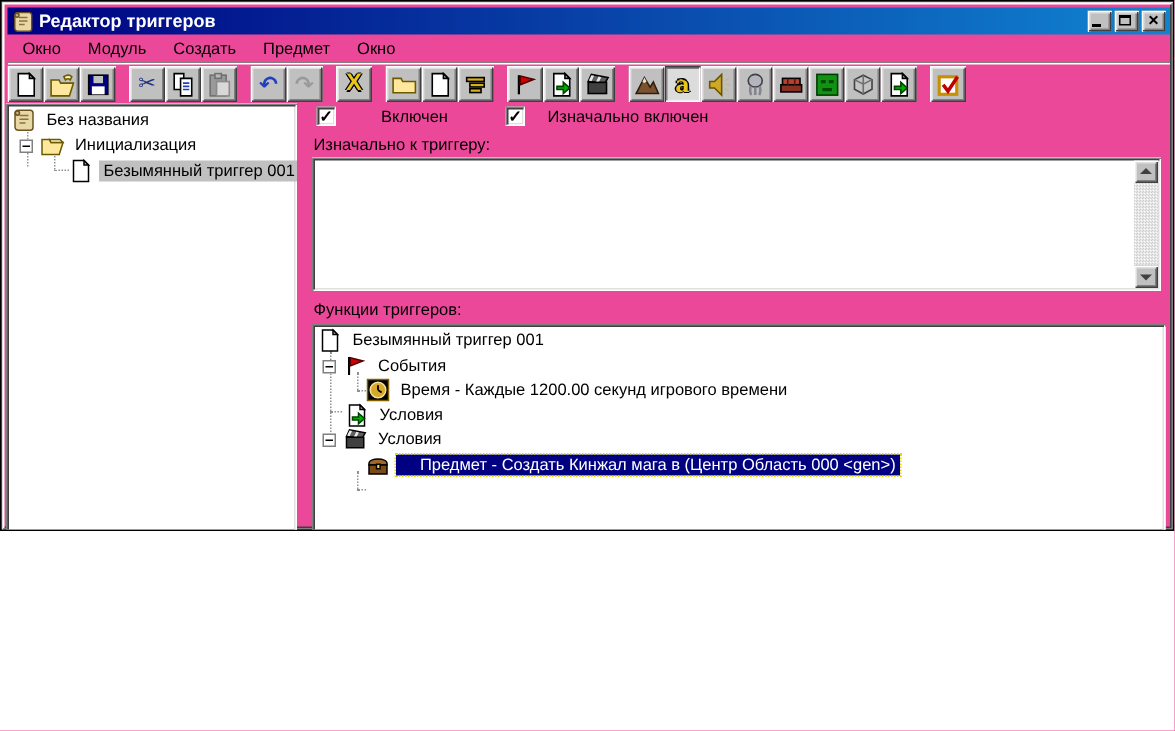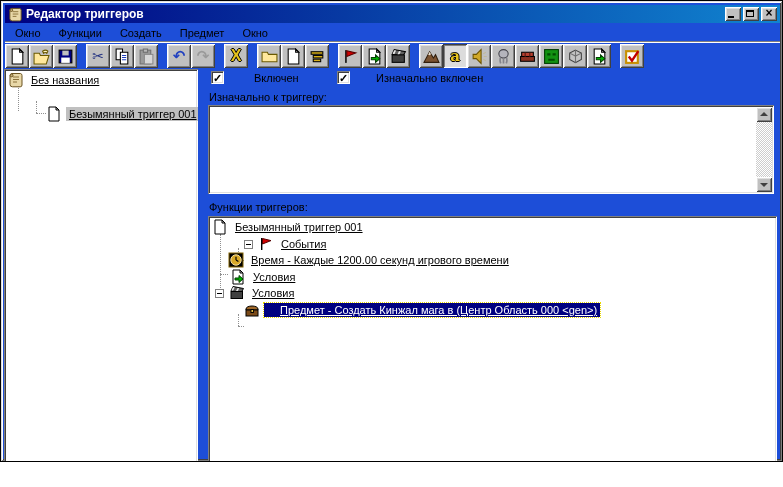--- a/index.html
+++ b/index.html
@@ -1,19 +1,19 @@
 <!DOCTYPE html>
 <html><head>
 <meta charset="utf-8">
 <style>
   html,body{margin:0;padding:0;background:#fff;}
   *{box-sizing:border-box;}
   .window{
-    position:relative;width:783px;height:462px;
-    background:#1d4ed8;border:1px solid #000;
+    position:relative;width:783px;height:354px;
+    background:#ec4899;border:1px solid #000;
     box-shadow: inset 1px 1px 0 #dfdfdf, inset -1px -1px 0 #808080,
                 inset 2px 2px 0 #fff,    inset -2px -2px 0 #404040;
     font-family:"Liberation Sans", sans-serif;font-size:11px;color:#000;
     overflow:hidden;
   }
   
   .titlebar{position:absolute;left:4px;top:4px;width:775px;height:18px;
     background:linear-gradient(to right,#000080,#1084d0);
     display:flex;align-items:center;padding:0 2px;}
   .titleicon{width:15px;height:15px;margin:0 3px 0 1px;flex:0 0 auto;}
@@ -74,21 +74,21 @@
     box-shadow: inset 1px 1px 0 #fff, inset -1px -1px 0 #404040,
                 inset 2px 2px 0 #dfdfdf, inset -2px -2px 0 #808080;}
   .arr{position:absolute;left:4px;width:0;height:0;border-left:4px solid transparent;border-right:4px solid transparent;}
   .arr.up{top:5px;border-bottom:4px solid #404040;}
   .arr.dn{top:6px;border-top:4px solid #404040;}
   .hsplit{position:absolute;left:207px;top:193px;width:566px;height:6px;cursor:row-resize;}
   .functree{position:absolute;left:207px;top:215px;width:569px;height:264px;overflow:hidden;}
   
   .trow{position:absolute;height:16px;display:flex;align-items:center;white-space:nowrap;}
   .trow .ticon{width:16px;height:16px;margin-right:4px;flex:0 0 auto;}
-  .tlabel{padding:1px 3px;text-decoration:underline;}
+  .tlabel{padding:1px 3px;}
   .tlabel.sel-inactive{background:#c0c0c0;}
   .tlabel.sel-active{background:#000080;color:#fff;outline:1px dotted #e8d800;padding-left:16px;}
   .expander{width:9px;height:9px;background:#fff;border:1px solid #808080;position:relative;margin-right:5px;flex:0 0 auto;}
   .expander::after{content:"";position:absolute;left:1px;right:1px;top:3px;height:1px;background:#000;}
   .dotv{position:absolute;width:1px;border-left:1px dotted #909090;}
   .doth{position:absolute;height:1px;border-top:1px dotted #909090;}
 </style>
 </head>
 <body>
 
@@ -205,21 +205,21 @@
           <span class="glyph-max"></span>
         </button>
       <button class="tbtn">
           <span class="glyph-close">×</span>
         </button>
     </span>
   </div>
 
   <div class="menubar">
     <span class="menuitem">Окно</span>
-    <span class="menuitem">Функции</span>
+    <span class="menuitem">Модуль</span>
     <span class="menuitem">Создать</span>
     <span class="menuitem">Предмет</span>
     <span class="menuitem">Окно</span>
   </div>
 
   <div class="toolbar">
     <span class="tbgroup">
       <button class="tb">
           <svg>
             <use href="#i-page"></use>
@@ -350,35 +350,42 @@
   <div class="lefttree sunken">
     <span class="dotv" style="left:14px;top:16px;height:26px;"></span>
     <span class="dotv" style="left:32px;top:32px;height:12px;"></span>
     <span class="doth" style="left:32px;top:44px;width:10px;"></span>
     <div class="trow" style="left:4px;top:3px;">
       <svg class="ticon">
           <use href="#i-scroll"></use>
         </svg>
       <span class="tlabel">Без названия</span>
     </div>
+    <div class="trow" style="left:9px;top:20px;">
+      <span class="expander"></span>
+      <svg class="ticon">
+          <use href="#i-openfolder"></use>
+        </svg>
+      <span class="tlabel">Инициализация</span>
+    </div>
     <div class="trow" style="left:42px;top:37px;">
       <svg class="ticon">
           <use href="#i-page"></use>
         </svg>
       <span class="tlabel sel-inactive">Безымянный триггер 001</span>
     </div>
   </div>
 
   <div class="vsplit"></div>
 
   <div class="checkrow">
     <span class="cbx" style="left:0;">✓</span>
     <span class="cblabel" style="left:19px;">Включен</span>
     <span class="cbx" style="left:126px;">✓</span>
-    <span class="cblabel" style="left:141px;">Изначально включен</span>
+    <span class="cblabel" style="left:130px;">Изначально включен</span>
   </div>
 
   <div class="sectlabel" style="left:208px;top:90px;">Изначально к триггеру:</div>
   <div class="commentbox sunken">
     <span></span>
     <div class="vscroll">
       <span class="sbtn" style="top:0;">
           <span class="arr up"></span>
         </span>
       <span class="sbtn" style="bottom:0;">
@@ -397,28 +404,28 @@
     <span class="doth" style="left:30px;top:44px;width:6px;"></span>
     <span class="dotv" style="left:30px;top:98px;height:12px;"></span>
     <span class="doth" style="left:30px;top:110px;width:6px;"></span>
 
     <div class="trow" style="left:4px;top:3px;">
       <svg class="ticon">
           <use href="#i-page"></use>
         </svg>
       <span class="tlabel">Безымянный триггер 001</span>
     </div>
-    <div class="trow" style="left:7px;top:20px;margin-left:29px;">
+    <div class="trow" style="left:7px;top:20px;">
       <span class="expander"></span>
       <svg class="ticon">
           <use href="#i-flag"></use>
         </svg>
       <span class="tlabel">События</span>
     </div>
-    <div class="trow" style="left:20px;top:36px;">
+    <div class="trow" style="left:36px;top:36px;">
       <svg class="ticon">
           <use href="#i-clock"></use>
         </svg>
       <span class="tlabel">Время - Каждые 1200.00 секунд игрового времени</span>
     </div>
     <div class="trow" style="left:22px;top:53px;">
       <svg class="ticon">
           <use href="#i-cond"></use>
         </svg>
       <span class="tlabel">Условия</span>

